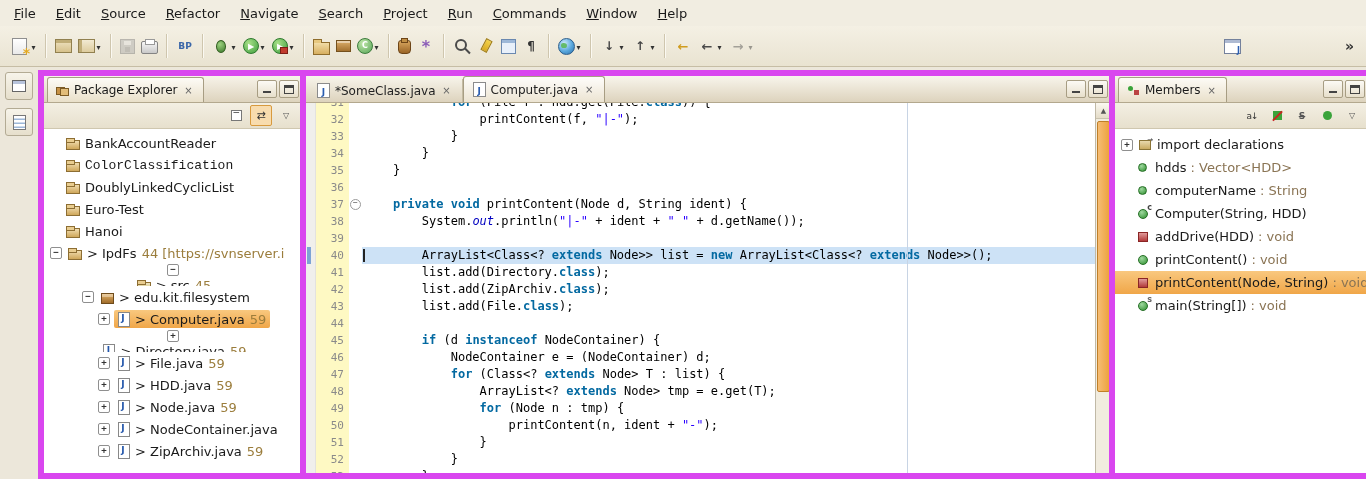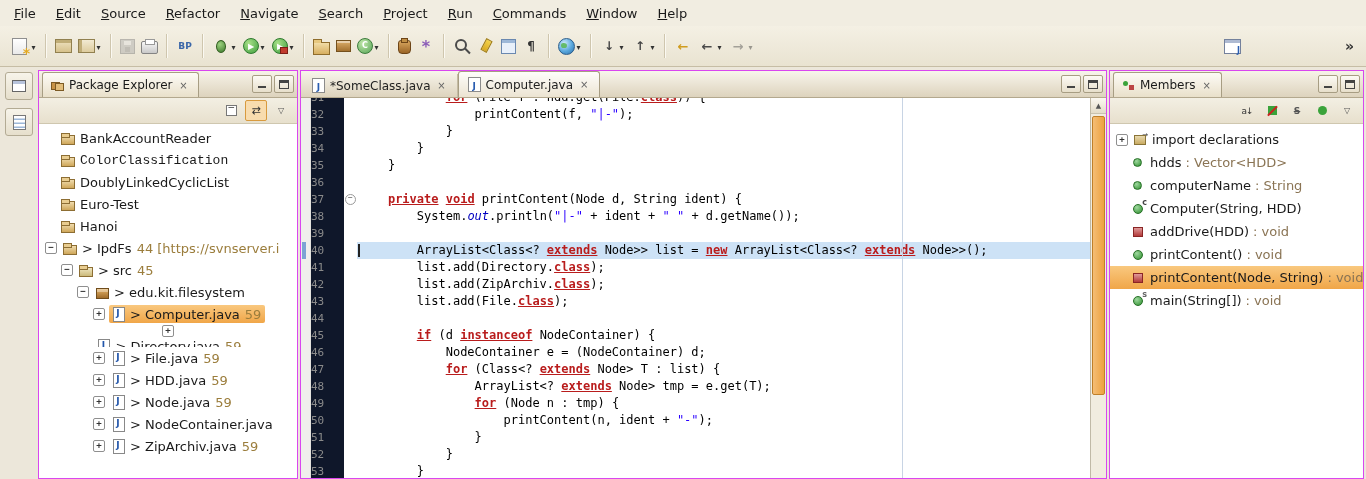--- a/index.html
+++ b/index.html
@@ -66,21 +66,21 @@
 
   
   .main{position:absolute;top:66px;left:0;right:0;bottom:0;}
   .faststrip{position:absolute;left:3px;top:6px;width:32px;display:flex;flex-direction:column;align-items:center;}
   .fbtn{width:26px;height:26px;display:flex;align-items:center;justify-content:center;border:1px solid #b3ab94;
         border-radius:3px;background:linear-gradient(#f7f4ea,#e6dfcc);margin-bottom:8px;}
   .fv-restore-views{width:12px;height:10px;border:1px solid #666;background:#fff;box-shadow:inset 0 3px 0 #b8c4dc;}
   .fv-fast-view-editor{width:11px;height:13px;border:1px solid #777;
         background:repeating-linear-gradient(#fff,#fff 2px,#9db8d8 3px,#9db8d8 4px);}
 
-  .panel{position:absolute;top:4px;bottom:0;border:1px solid #d946ef;background:#fff;display:flex;flex-direction:column;overflow:hidden;}
+  .panel{position:absolute;top:4px;bottom:0;border:6px solid #d946ef;background:#fff;display:flex;flex-direction:column;overflow:hidden;}
   .explorer{left:38px;width:258px;}
   .editorp{left:300px;width:805px;}
   .members{left:1109px;width:253px;}
 
   
   .vtabbar{height:26px;flex:none;background:linear-gradient(#f7f3e9,#ddd3bd);border-bottom:1px solid #b3a88e;
            display:flex;align-items:flex-end;padding-left:3px;position:relative;}
   .vtab{height:24px;display:flex;align-items:center;gap:5px;padding:0 8px;font-size:12px;
         background:linear-gradient(#fdfbf6,#e9e0ca);border:1px solid #a79d83;border-bottom:none;border-radius:3px 3px 0 0;}
   .vicon{width:13px;height:13px;position:relative;flex:none;}
@@ -143,29 +143,29 @@
   .jficon{width:11px;height:13px;background:#fff;border:1px solid #8b8b8b;text-align:center;flex:none;}
   .jficon::before{content:"J";color:#2a5db0;font:bold 9px/13px "DejaVu Sans",sans-serif;}
 
   
   .ebody{flex:1;display:flex;overflow:hidden;}
   .codewrap{flex:1;position:relative;overflow:hidden;background:#fff;}
   .codeshift{margin-top:-9px;position:relative;z-index:1;}
   .crow{display:flex;align-items:stretch;height:17px;}
   .cam{width:9px;flex:none;background:#f0efec;border-right:1px solid #e3e2de;position:relative;}
   .sel .cam::after{content:"";position:absolute;left:1px;top:0;bottom:0;width:4px;background:#7da3d4;}
-  .cln{width:28px;flex:none;text-align:left;padding-right:5px;color:#8a8a8a;background:#0f172a;
+  .cln{width:28px;flex:none;text-align:right;padding-right:5px;color:#8a8a8a;background:#fef9c3;
        font:11px/17px "DejaVu Sans Mono",monospace;}
   .cfold{width:13px;flex:none;background:#fff;position:relative;}
   .fmark{position:absolute;left:1px;top:3px;width:9px;height:9px;border:1px solid #9a9a9a;border-radius:7px;background:#fff;}
   .fmark::before{content:"−";position:absolute;left:0;right:0;top:-2px;text-align:center;font:8px/9px "DejaVu Sans Mono",monospace;color:#555;}
   .ctxt{flex:1;white-space:pre;overflow:hidden;font:12px/17px "DejaVu Sans Mono",monospace;position:relative;padding-left:2px;color:#000;}
   .sel .ctxt{background:#cde2f6;}
   .caret{position:absolute;left:1px;top:2px;bottom:2px;width:2px;background:#222;}
-  .tok.k{color:#b91c1c;font-weight:bold;text-decoration:underline;}
+  .tok.k{color:#0369a1;font-weight:bold;}
   .tok.s{color:#2a00ff;}
   .tok.f{color:#0000c0;font-style:italic;}
   .printmargin{position:absolute;left:601px;top:0;bottom:0;width:1px;background:#c8d4e4;z-index:3;pointer-events:none;}
 
   
   .vsb{width:15px;flex:none;border-left:1px solid #c0b9a6;background:#f1ecdf;display:flex;flex-direction:column;}
   .sbtn{height:15px;flex:none;border-bottom:1px solid #c9c2ae;display:flex;align-items:center;justify-content:center;
         background:linear-gradient(#fbf8f1,#e4dcc8);}
   .sbtn::before{content:"▲";font-size:7px;color:#555;}
   .track{flex:1;position:relative;}
@@ -390,21 +390,21 @@
           </span>
           <span class="trow" style="display: flex;">
             <span class="tind" style="width: 2px;"></span>
             <span class="texp box exp-minus"></span>
             <span class="tgrp">
               <span class="ti ti-project"></span>
               <span class="tlabel">&gt; IpdFs</span>
               <span class="tmeta">44 [https://svnserver.i</span>
             </span>
           </span>
-          <span class="trow" style="display: flex;">
+          <span class="trow" style="display: flex; flex-direction: column;">
             <span class="tind" style="width: 18px;"></span>
             <span class="texp box exp-minus"></span>
             <span class="tgrp">
               <span class="ti ti-src"></span>
               <span class="tlabel">&gt; src</span>
               <span class="tmeta">45</span>
             </span>
           </span>
           <span class="trow" style="display: flex;">
             <span class="tind" style="width: 34px;"></span>

